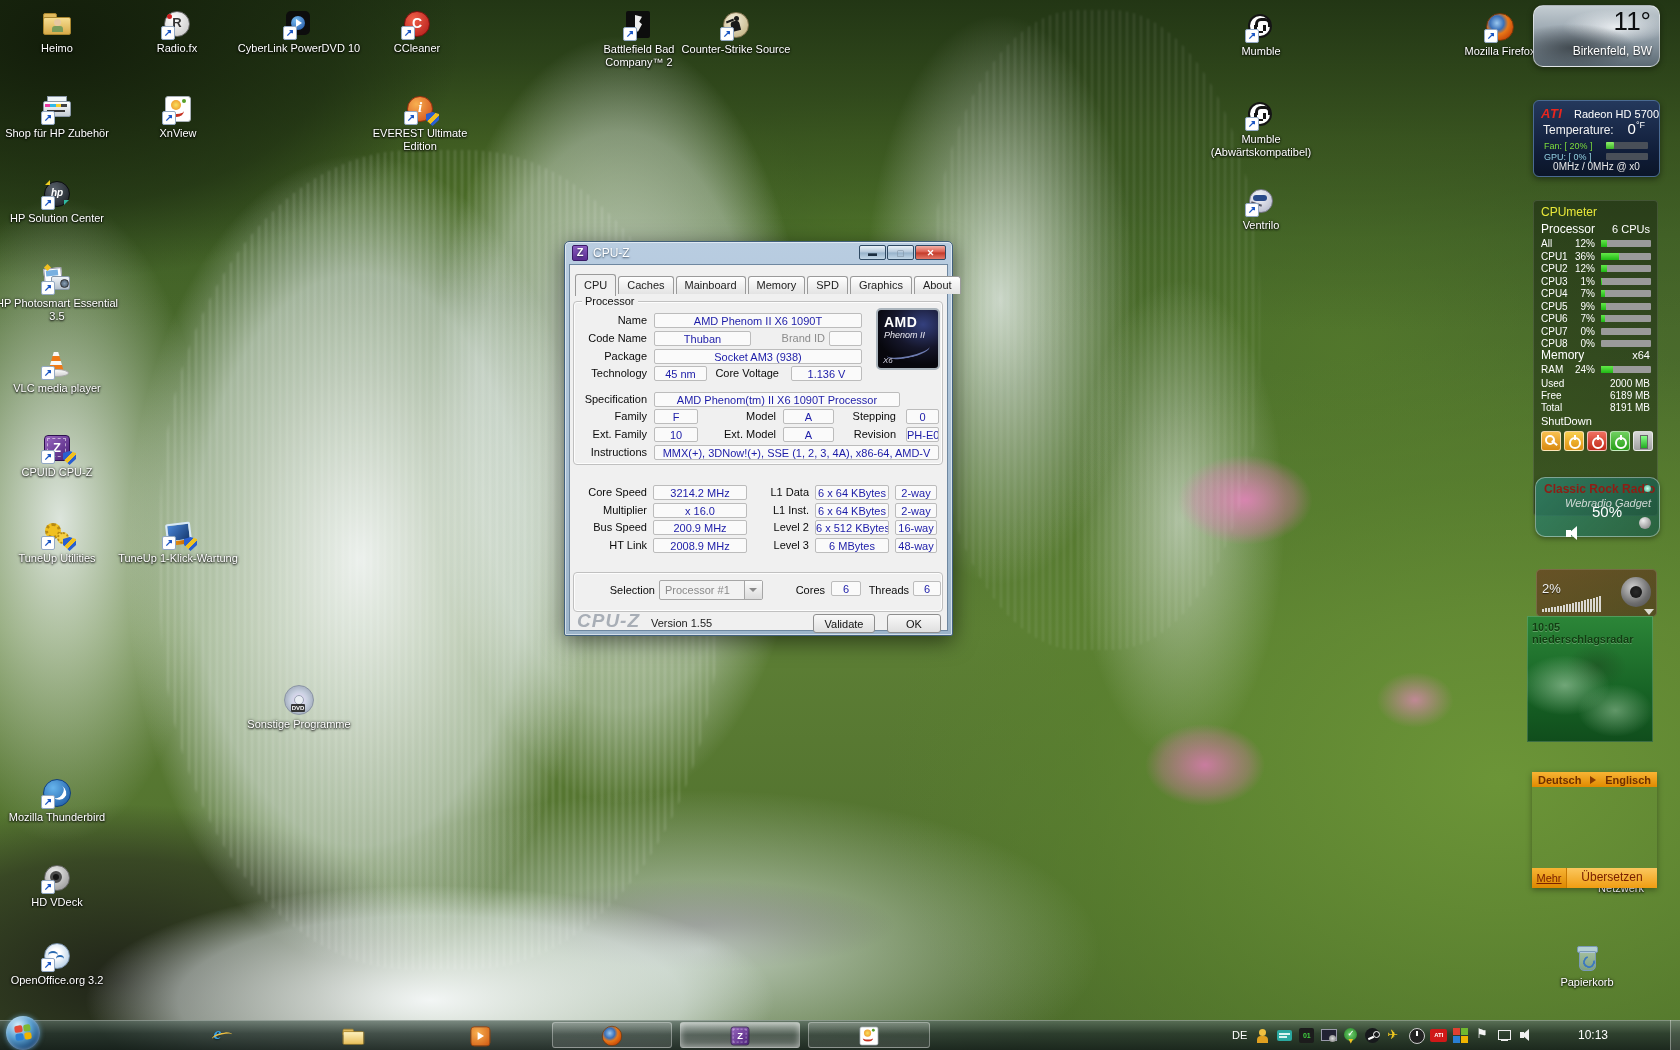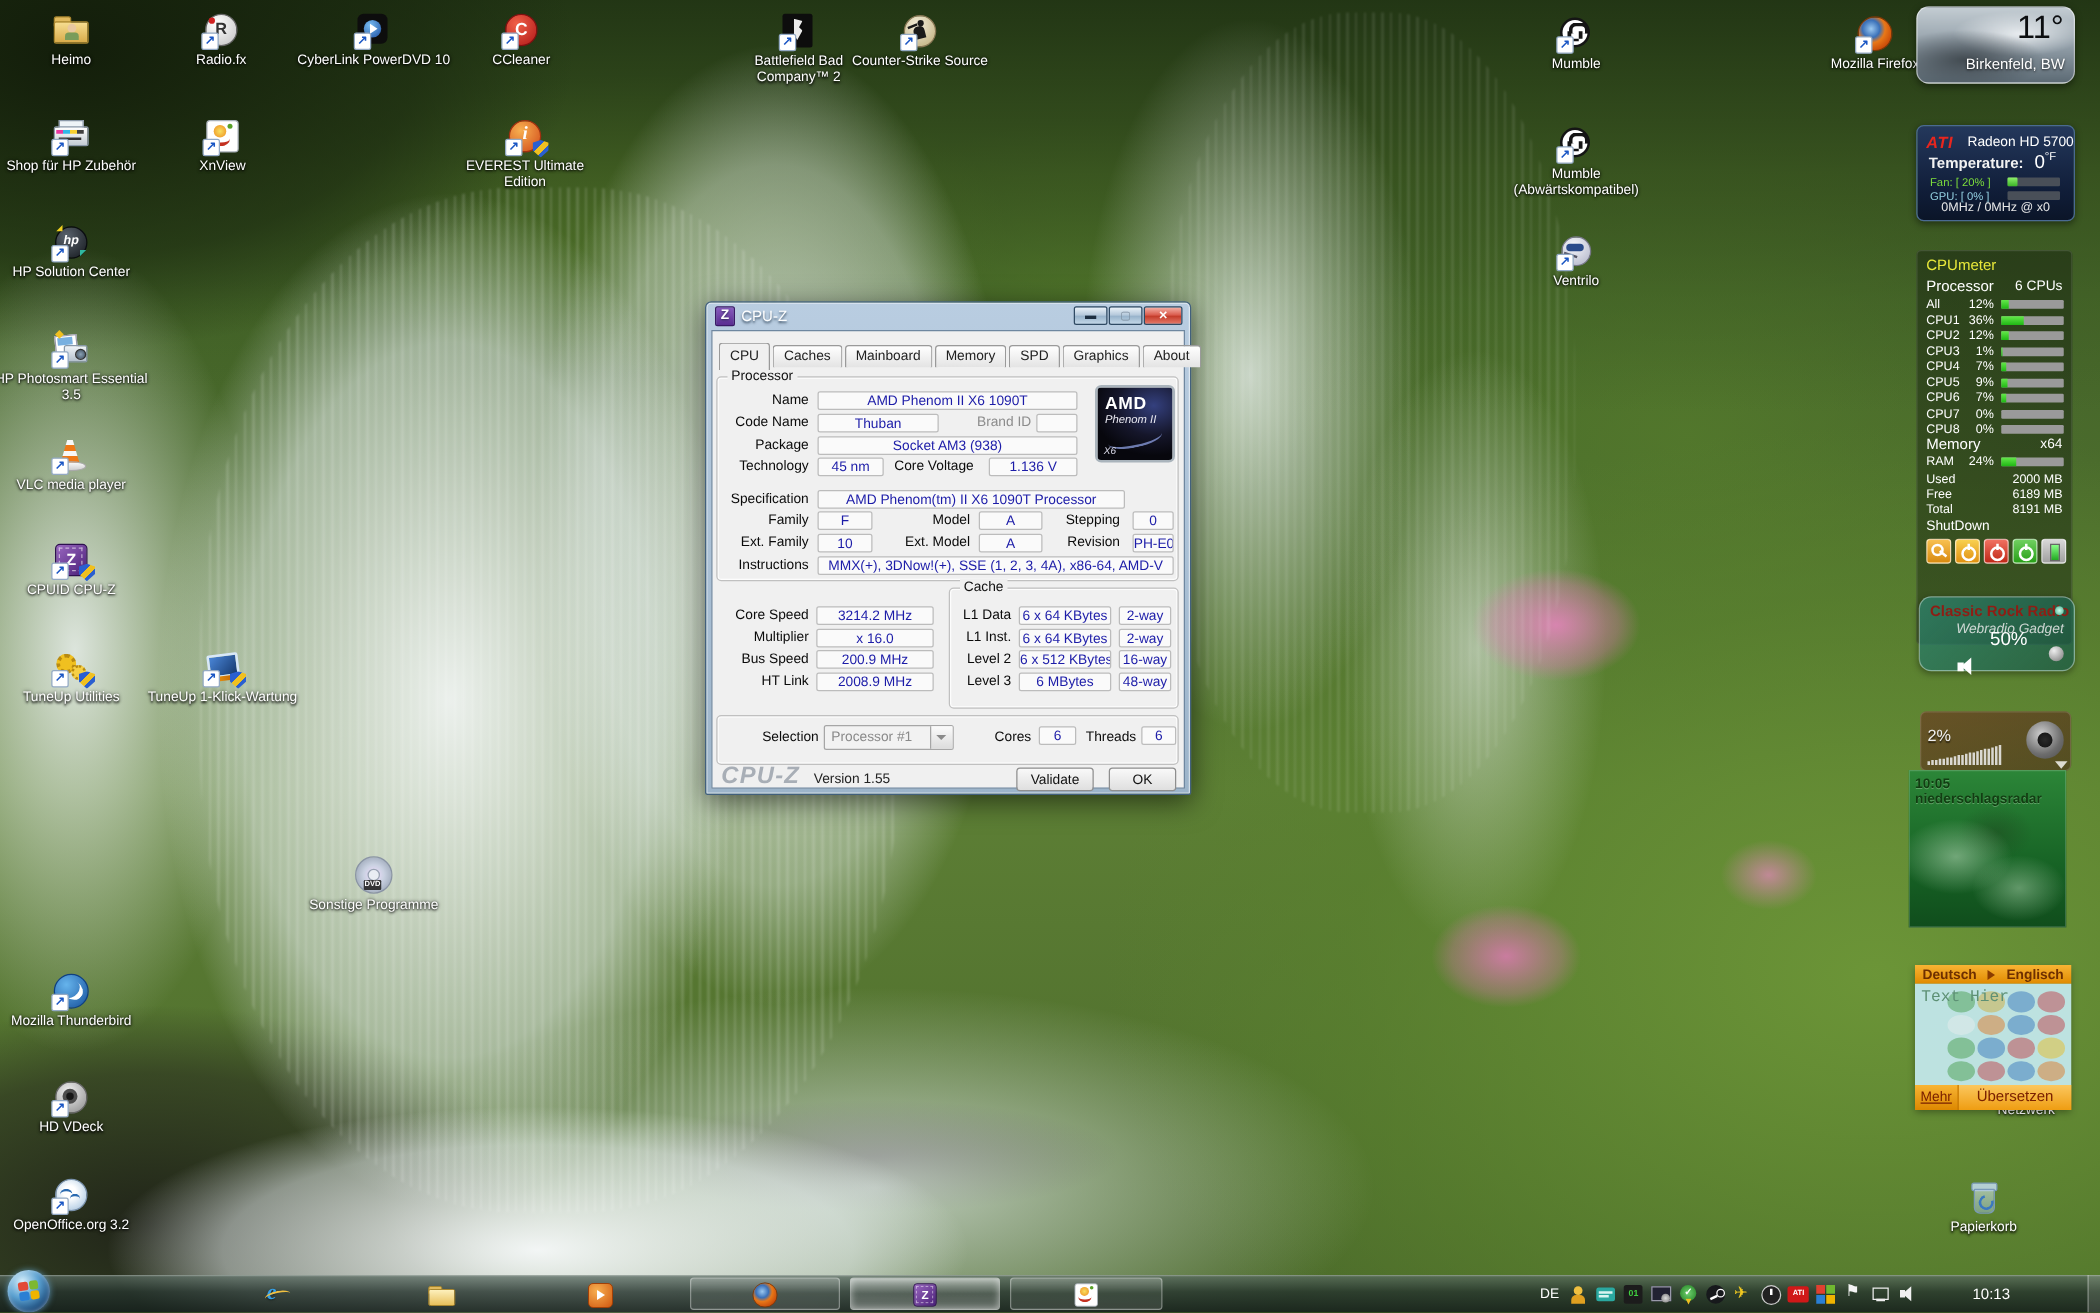--- a/index.html
+++ b/index.html
@@ -51,21 +51,21 @@
      background:radial-gradient(80px 30px at 30% 70%, rgba(60,68,74,.9), transparent 80%),
         radial-gradient(70px 24px at 65% 35%, rgba(250,252,254,.8), transparent 75%),
         linear-gradient(180deg,#c3ccd2,#8d9aa4 55%,#5c6a74);box-shadow:0 2px 6px rgba(0,0,0,.4)}
   #weather .temp{position:absolute;right:8px;top:0px;font-size:26px;color:#0c0e10;font-weight:normal}
   #weather .loc{position:absolute;right:7px;bottom:8px;font-size:12px;color:#fff;text-shadow:0 1px 2px rgba(0,0,0,.8)}
 
   #ati{left:1533px;top:100px;width:127px;height:77px;border-radius:6px;border:1px solid #4a6a92;
       background:linear-gradient(180deg,#24385c,#101d38 70%,#0b1528);box-shadow:0 2px 6px rgba(0,0,0,.45);font-size:9px}
   #ati .brand{position:absolute;left:7px;top:5px;font:italic bold 13px "Liberation Sans",sans-serif;color:#e8261e;letter-spacing:.5px}
   #ati .model{position:absolute;left:40px;top:7px;font-size:11px;color:#fff}
-  #ati .t-lab{position:absolute;left:9px;top:22px;font-size:12px;font-weight:bold;color:#f2f2f2}
+  #ati .t-lab{position:absolute;left:9px;top:22px;font-size:12px;font-weight:normal;color:#f2f2f2}
   #ati .t-val{position:absolute;right:14px;top:19px;font-size:15px;color:#fff}
   #ati .t-val sup{font-size:9px}
   #ati .fan{position:absolute;left:10px;top:40px;color:#7ddc3c}
   #ati .gpu{position:absolute;left:10px;top:51px;color:#93cfe0}
   #ati .bar{position:absolute;left:72px;width:42px;height:7px;background:#494f58;border-radius:1px}
   #ati .bar b{display:block;height:100%;background:linear-gradient(#8ef06a,#3bb428);border-radius:1px}
   #ati .clk{position:absolute;left:0;right:0;bottom:4px;text-align:center;color:#e8e8e8;font-size:10px}
 
   #cpumeter{left:1533px;top:200px;width:125px;height:316px;border-radius:4px;
      background:rgba(10,16,10,.38);box-shadow:inset 0 0 0 1px rgba(255,255,255,.12);color:#fff;font-size:10px}
@@ -582,41 +582,20 @@
 
 <div class="gadget" id="radar">
   <div class="ttl">10:05 niederschlagsradar</div>
 </div>
 
 <div class="gadget" id="translate">
   <div class="hdr">
     <span>Deutsch</span>
     <span class="arr"></span>
     <span>Englisch</span>
-  </div>
-  <div class="bod">
-    <div class="txt">Text Hier</div>
-    <div class="flags" id="flaggrid">
-        <i style="background: rgb(45, 143, 45);"></i>
-        <i style="background: rgb(212, 160, 23);"></i>
-        <i style="background: rgb(26, 95, 180);"></i>
-        <i style="background: rgb(192, 28, 40);"></i>
-        <i style="background: rgb(240, 240, 240);"></i>
-        <i style="background: rgb(230, 97, 0);"></i>
-        <i style="background: rgb(26, 95, 180);"></i>
-        <i style="background: rgb(192, 28, 40);"></i>
-        <i style="background: rgb(45, 143, 45);"></i>
-        <i style="background: rgb(26, 95, 180);"></i>
-        <i style="background: rgb(192, 28, 40);"></i>
-        <i style="background: rgb(240, 180, 0);"></i>
-        <i style="background: rgb(45, 143, 45);"></i>
-        <i style="background: rgb(192, 28, 40);"></i>
-        <i style="background: rgb(26, 95, 180);"></i>
-        <i style="background: rgb(230, 97, 0);"></i>
-      </div>
   </div>
   <div class="ftr">
     <div class="mehr">Mehr</div>
     <div class="ubtn">Übersetzen</div>
   </div>
 </div>
 
 <div id="cpuz">
   <div class="tbar">
     <div class="zic">Z</div>
@@ -672,23 +651,20 @@
 
   <div class="amdlogo">
     <span class="l1">AMD</span>
     <span class="l2">Phenom II</span>
     <i class="sw"></i>
     <span class="l3">X6</span>
   </div>
 
   <div id="clocks-rows"></div>
 
-  <div class="grp" style="left:194px;top:228px;width:182px;height:95px">
-    <span class="gt">Cache</span>
-  </div>
   <div id="cache-rows"></div>
 
   <div class="grp" style="left:8px;top:330px;width:368px;height:38px"></div>
   <div class="lbl" style="left:28px;top:341px;width:62px;text-align:right">Selection</div>
   <div class="dd" style="left:94px;top:338px;width:104px;height:20px">
     <span>Processor #1</span>
       <div class="db"></div>
   </div>
   <div class="lbl" style="left:226px;top:341px;width:34px">Cores</div>
   <div class="fld" style="left:266px;top:339px;width:30px">6</div>

